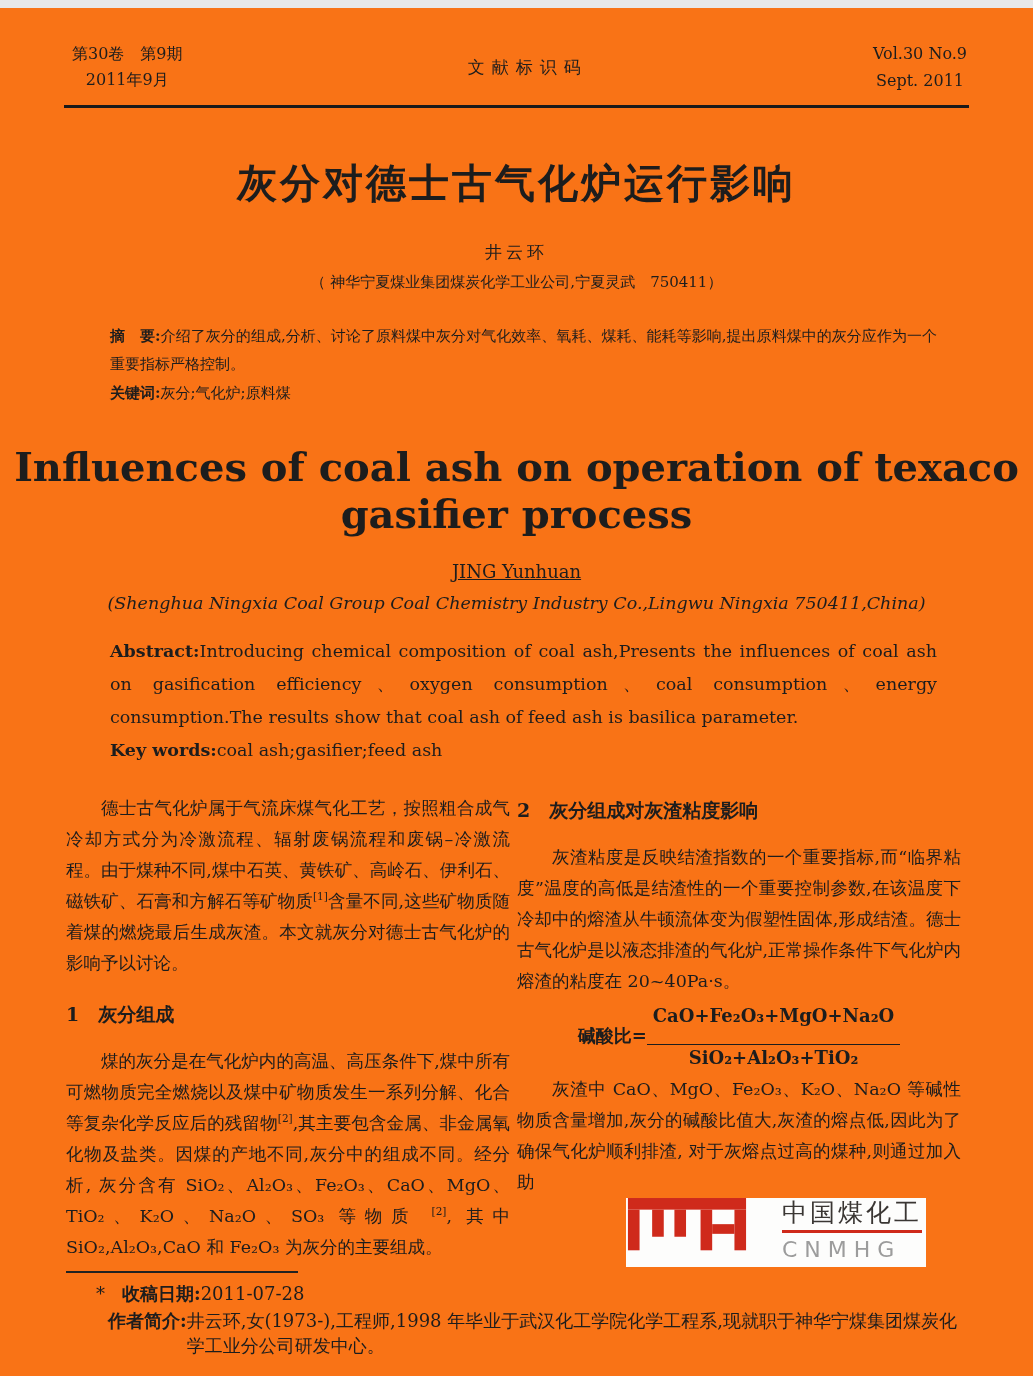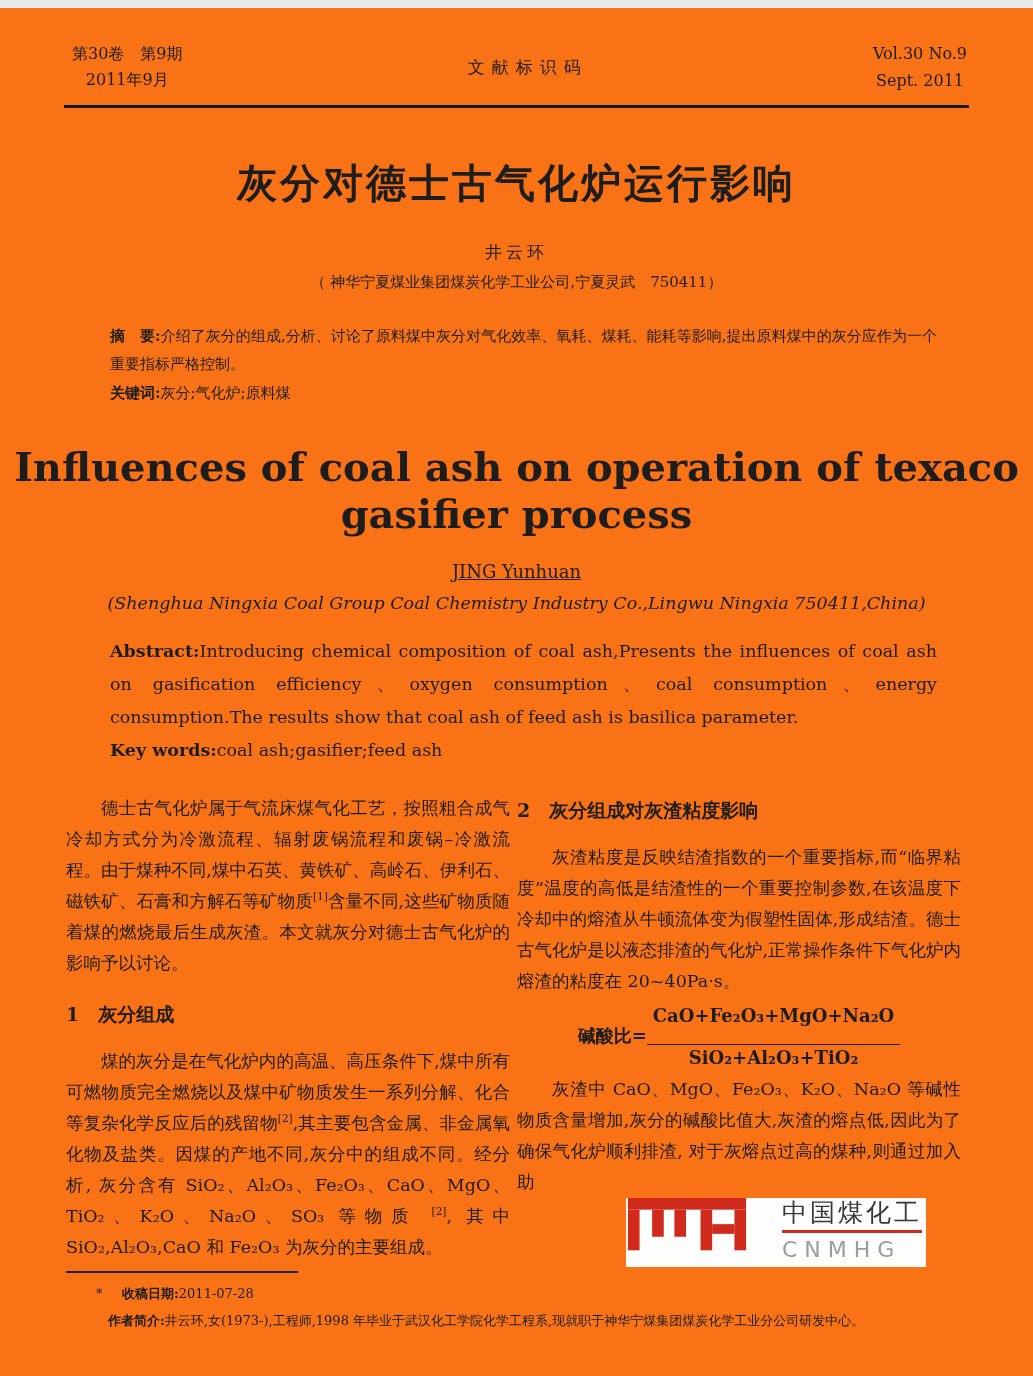--- a/index.html
+++ b/index.html
@@ -41,21 +41,21 @@
   .col p { text-indent:2em; }
   .sec-heading { font-size:19px; font-weight:bold; margin:20px 0 16px 0; text-align:left; }
   .sec-heading.first { margin-top:2px; }
   .sup { vertical-align:super; font-size:10.5px; line-height:0; }
   
   .formula { margin:8px 0 6px 0; text-align:center; font-size:18px; line-height:normal;font-weight:bold; }
   .frac { display:inline-block; vertical-align:middle; text-align:center; }
   .frac .num { display:block; padding:0 6px 18px 6px; border-bottom:1.5px solid #1d1d1d; }
   .frac .den { display:block; padding-top:2px; }
   
-  .footnote { margin:8px 66px 0 66px; font-size:13px; line-height:25px; }
+  .footnote { margin:8px 66px 0 66px; font-size:18px; line-height:25px; }
   .fn-divider { width:232px; border-top:2px solid #222; margin-bottom:8px; }
   .fn-received { margin-left:30px; }
   .fn-received .mark { display:inline-block; width:26px; }
   .fn-bio { display:flex; margin-left:42px; margin-top:2px; }
   .fn-bio b { white-space:nowrap; }
   
   .wanfang { position:absolute; left:88px; top:1378px; font-family:"DejaVu Sans","Liberation Sans",sans-serif; font-size:17px; color:#3f3f3f; letter-spacing:1px; }
   
   .watermark { position:absolute; left:626px; top:1190px; display:flex; align-items:flex-start; background:#fdfdfc; padding:0 4px 4px 0;gap:24px; }
   .wm-text { margin-left:10px; font-family:"DejaVu Sans","Liberation Sans",sans-serif; }

